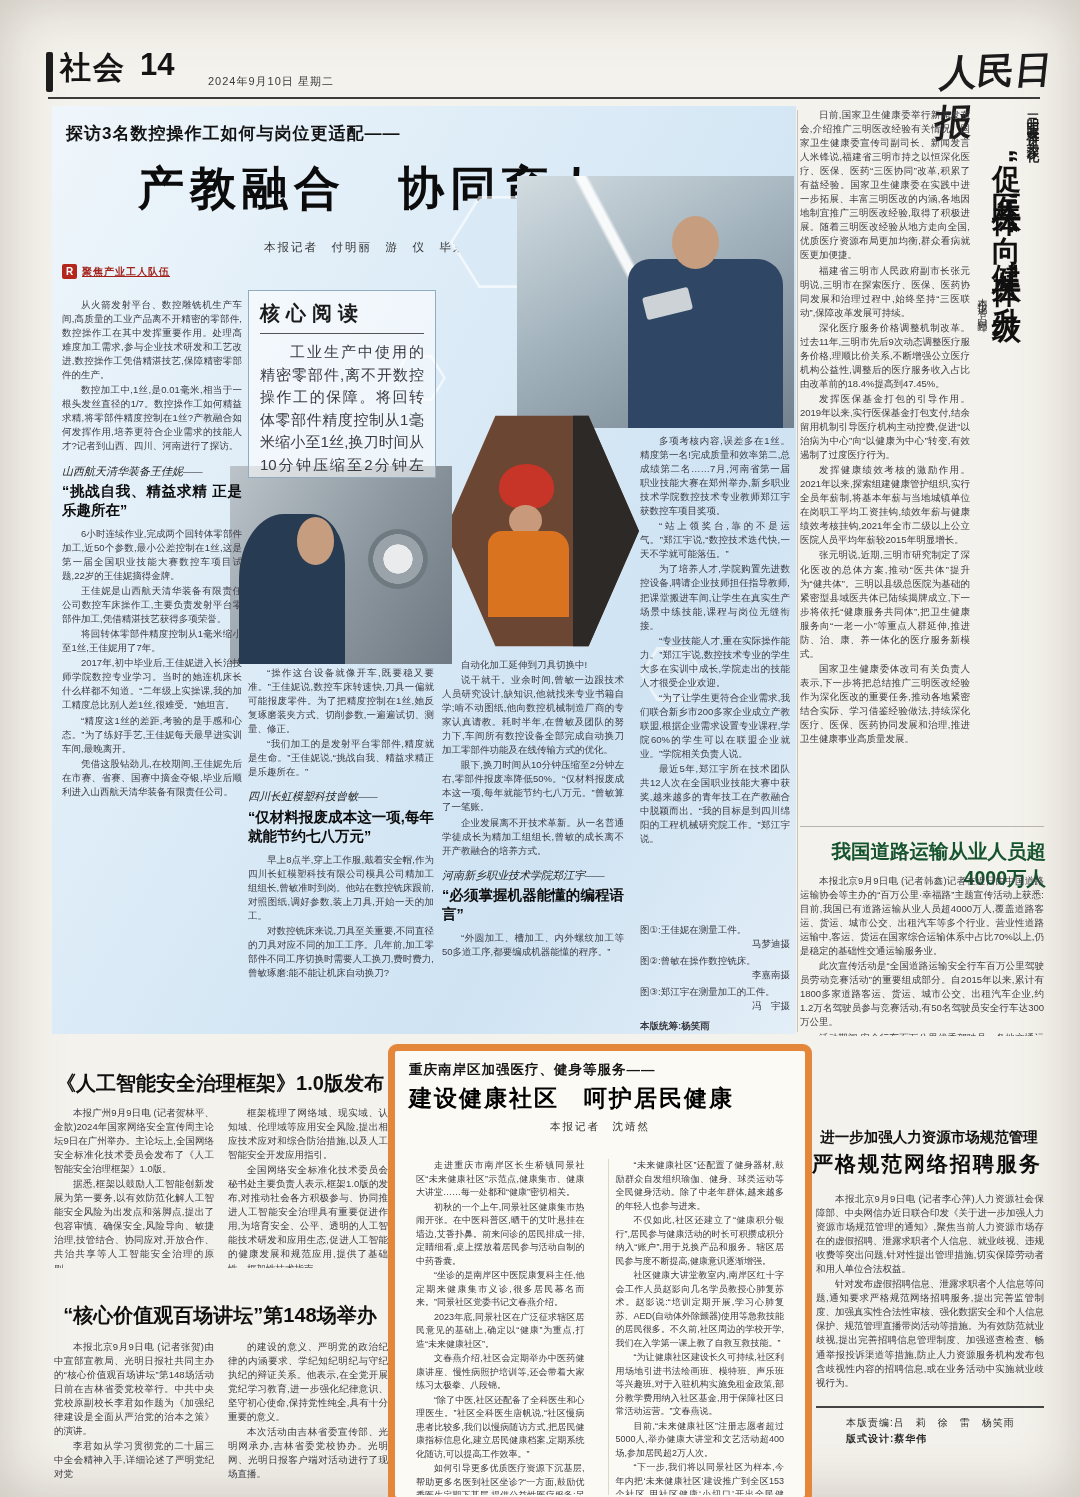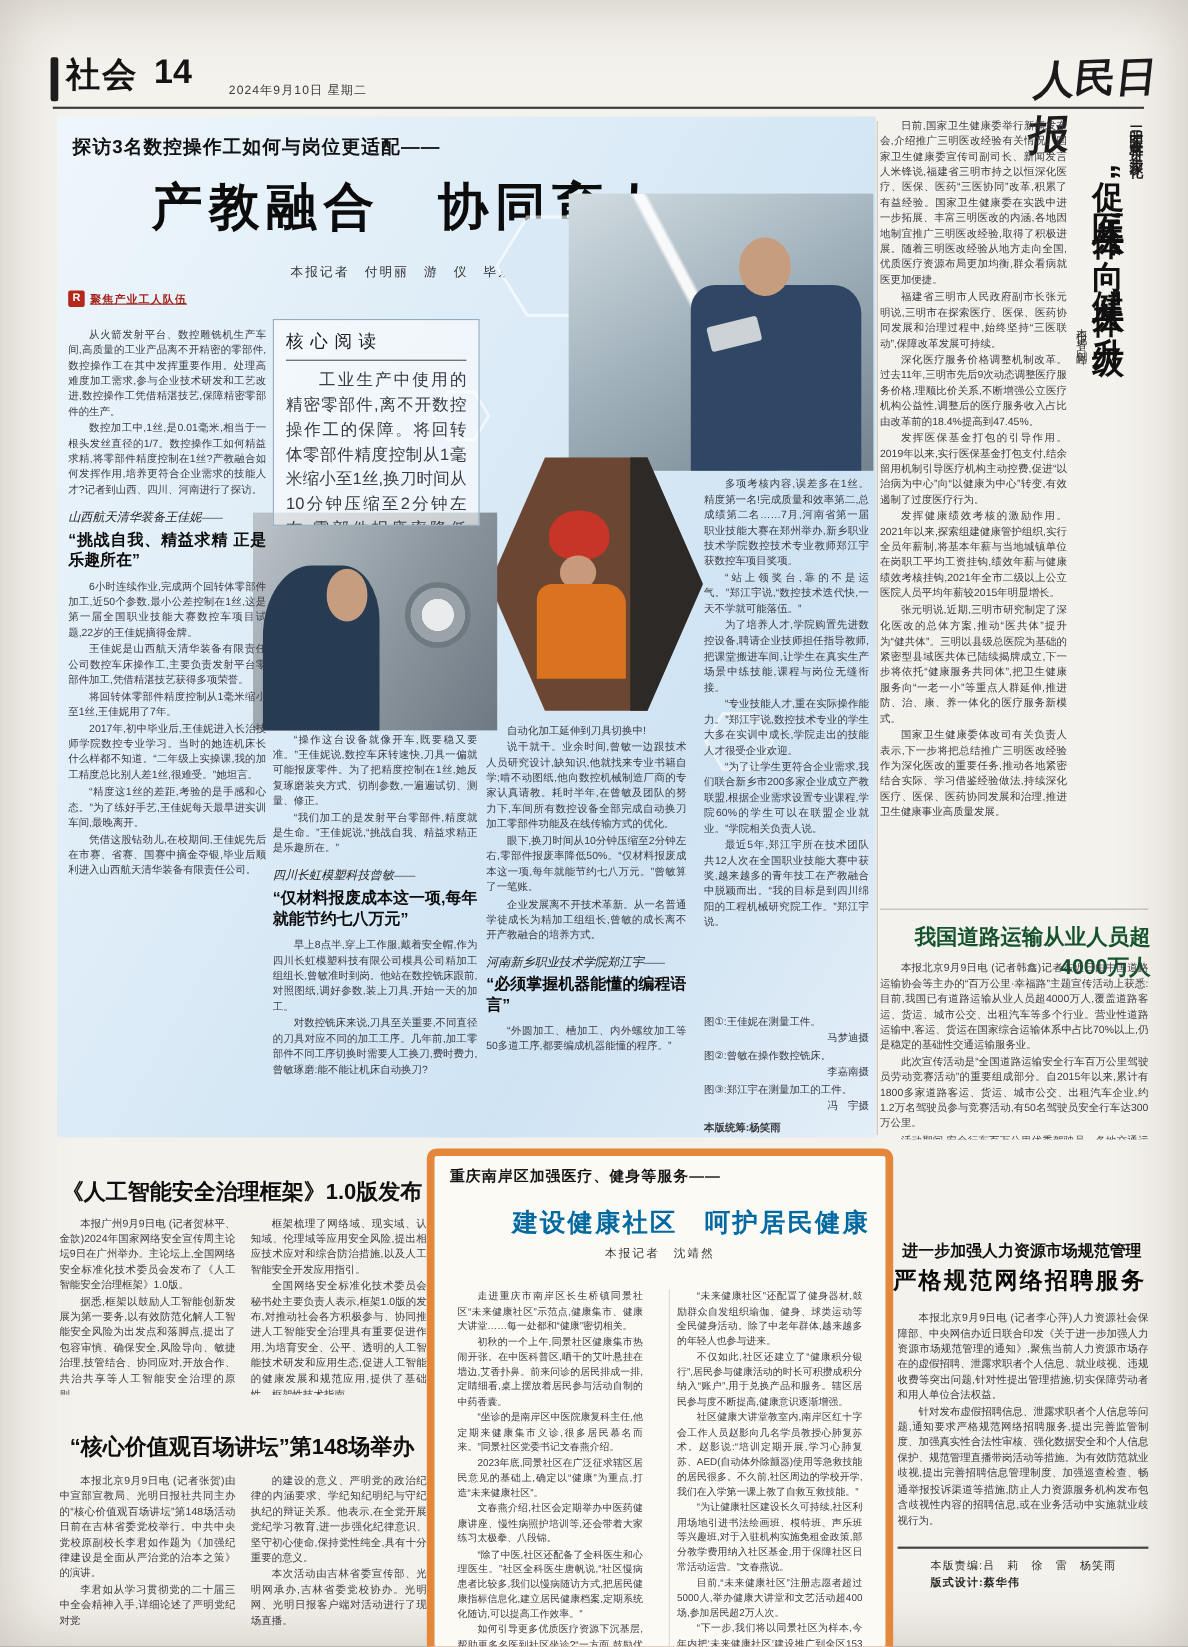--- a/index.html
+++ b/index.html
@@ -48,21 +48,21 @@
   .pl-spindle{position:absolute;left:62%;top:32%;width:60px;height:60px;border-radius:50%;
       background:radial-gradient(circle,#e9ebed 0 34%,#9aa3a9 35% 58%,#6f7a80 59% 100%);}
   .hexdeco{clip-path:polygon(26% 2%,74% 2%,100% 50%,74% 98%,26% 98%,0% 50%);background:rgba(255,255,255,.6);}
   .hexdeco>div{position:absolute;inset:3px;clip-path:polygon(26% 2%,74% 2%,100% 50%,74% 98%,26% 98%,0% 50%);
       background:#d9e9f5;}
   
   .ncol{font-size:9.5px;line-height:1.48;color:#3b3b43;text-align:justify;overflow:hidden;}
   .np-p{text-indent:2em;margin:0 0 1px 0;}
   .corebox{left:196px;top:184px;width:188px;height:188px;background:rgba(255,255,255,.55);
       border:1px solid #92abbf;box-sizing:border-box;padding:9px 11px;overflow:hidden;}
-  .core-title{font-size:16px;font-weight:400;letter-spacing:6px;color:#1a1a1a;}
+  .core-title{font-size:20px;font-weight:700;letter-spacing:6px;color:#1a1a1a;}
   .core-rule{height:1px;background:#555;margin:6px 0 7px;}
   .core-body{font-size:15px;line-height:1.5;color:#3b3b43;text-align:justify;text-indent:2em;}
   .sec-kicker{font-style:italic;font-size:11px;color:#1f1f1f;margin:9px 0 3px;font-family:"Liberation Serif","DejaVu Serif",serif;}
   .sec-head{font-size:14.5px;font-weight:900;color:#0d0d0d;line-height:1.35;margin:0 0 6px;}
   .cap{margin:0;text-indent:0;}
   .cap-credit{margin:0 0 3px;text-align:right;}
   .cap-coord{margin-top:6px;font-weight:700;}
   
   .r1-body{left:800px;top:108px;width:170px;height:712px;}
   .r1-byline{left:975px;top:290px;height:150px;writing-mode:vertical-rl;font-size:10px;color:#333;letter-spacing:3px;}
@@ -80,21 +80,21 @@
   .bl1-head{left:52px;top:1070px;width:336px;}
   .bl1-c1{left:54px;top:1106px;width:160px;height:162px;}
   .bl1-c2{left:228px;top:1106px;width:160px;height:162px;}
   .bl2-head{left:52px;top:1302px;width:336px;}
   .bl2-c1{left:54px;top:1340px;width:160px;height:152px;}
   .bl2-c2{left:228px;top:1340px;width:160px;height:152px;}
   
   .hl-box{left:388px;top:1044px;width:424px;height:460px;border:7px solid #e4873b;border-radius:9px;
       background:#fbfaf5;box-sizing:border-box;padding:10px 14px;overflow:hidden;}
   .hl-kicker{font-size:13.5px;font-weight:800;color:#161616;letter-spacing:1px;}
-  .hl-head{text-align:right;font-size:23px;font-weight:900;color:#0369a1;letter-spacing:2px;margin-top:17px;}
+  .hl-head{text-align:left;font-size:23px;font-weight:900;color:#000000;letter-spacing:2px;margin-top:4px;}
   .hl-byline{text-align:center;font-size:10.5px;color:#333;letter-spacing:2px;margin:6px 0 25px;}
   .hl-cols{display:flex;gap:16px;height:336px;overflow:hidden;}
   .hl-col{flex:1;font-size:9px;line-height:1.5;color:#3b3b43;text-align:justify;overflow:hidden;padding:0 7px;}
   .hl-col+.hl-col{border-left:1px solid #ddd7ca;}
   
   .br-kicker{left:812px;top:1128px;width:234px;text-align:center;font-size:14.5px;font-weight:900;color:#111;}
   .br-head{left:812px;top:1150px;width:234px;text-align:left;font-size:21px;font-weight:900;color:#0c0c0c;letter-spacing:2px;}
   .br-body{left:816px;top:1192px;width:228px;height:208px;}
   
   .foot-rule{left:816px;top:1406px;width:228px;height:2px;background:#444;}

